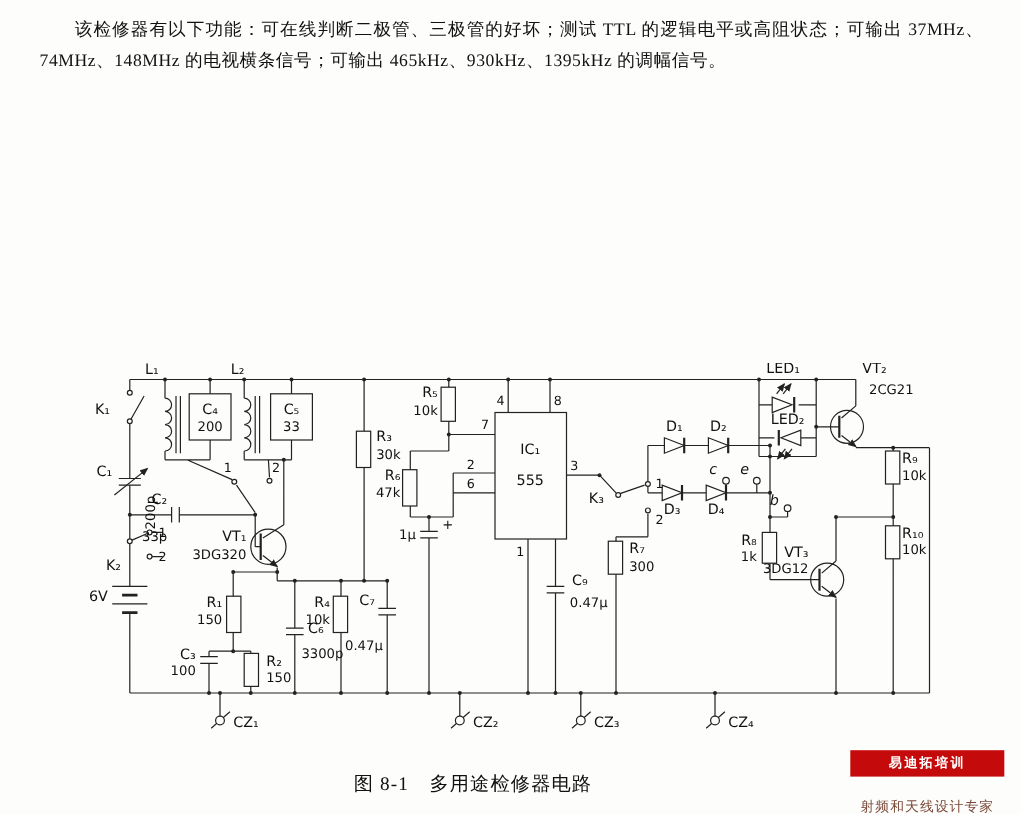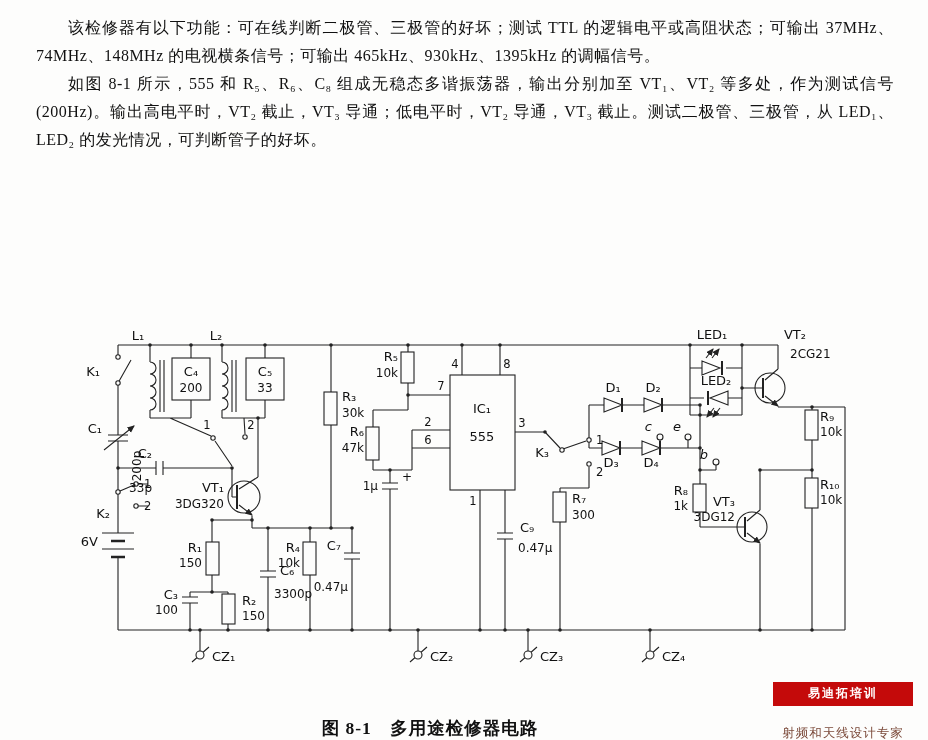--- a/index.html
+++ b/index.html
@@ -1,22 +1,22 @@
 <!DOCTYPE html>
 <html><head>
 <meta charset="utf-8">
 <style>
   html,body{margin:0;padding:0;}
   body{width:928px;height:740px;position:relative;background:#fdfdfc;color:#111;
        font-family:"Liberation Serif","DejaVu Serif",serif;overflow:hidden;}
   .text-block{position:absolute;left:36px;top:14px;width:858px;font-size:16px;
               line-height:28px;text-align:justify;letter-spacing:.5px;}
   .text-block p{margin:0;text-indent:2em;}
-  .caption{position:absolute;left:0;top:716px;width:860px;text-align:center;
-           font-size:17.5px;letter-spacing:1px;font-weight:700;}
+  .caption{position:absolute;left:0;top:700px;width:860px;text-align:center;
+           font-size:17.5px;letter-spacing:1px;font-weight:400;}
   .wm{position:absolute;left:773px;top:682px;width:140px;}
   .wm-title{color:#fff;font-weight:bold;font-size:12px;text-align:center;
             padding:3px 0 4px 0;letter-spacing:2px;font-family:"DejaVu Sans",sans-serif;}
   .wm-sub{font-size:12.5px;text-align:center;margin-top:19px;letter-spacing:1px;
           font-family:"DejaVu Sans",sans-serif;}
   svg text{font-family:"DejaVu Sans",sans-serif;font-size:13px;fill:#111;}
   svg text.val{font-size:12px;}
   svg text.pin{font-size:11.5px;}
   svg text.it{font-style:italic;}
   svg .w{stroke:#222;stroke-width:1.1;fill:none;}
@@ -25,21 +25,20 @@
   svg .oc{stroke:#222;stroke-width:1.1;fill:#fdfdfc;}
   svg .dot{fill:#222;stroke:none;}
   svg .body{stroke:#222;stroke-width:1.1;fill:none;}
   svg .dio{fill:#fdfdfc;stroke:#222;stroke-width:1.1;}
 </style>
 </head>
 <body>
 
 <div class="text-block">
   <p>该检修器有以下功能：可在线判断二极管、三极管的好坏；测试 TTL 的逻辑电平或高阻状态；可输出 37MHz、74MHz、148MHz 的电视横条信号；可输出 465kHz、930kHz、1395kHz 的调幅信号。</p>
-  <p>如图 8-1 所示，555 和 R₅、R₆、C₈ 组成无稳态多谐振荡器，输出分别加至 VT₁、VT₂ 等多处，作为测试信号(200Hz)。输出高电平时，VT₂ 截止，VT₃ 导通；低电平时，VT₂ 导通，VT₃ 截止。测试二极管、三极管，从 LED₁、LED₂ 的发光情况，可判断管子的好坏。</p>
 </div>
 
 <svg viewBox="55 330 820 350" style="position:absolute;left:55px;top:330px;width:820px;height:350px;">
   <defs>
     <marker id="arr" markerWidth="9" markerHeight="8" refX="6" refY="3" orient="auto">
       <path d="M0,0 L7,3 L0,6 z" fill="#222"></path>
     </marker>
   </defs>
 
   <path class="w" d="

